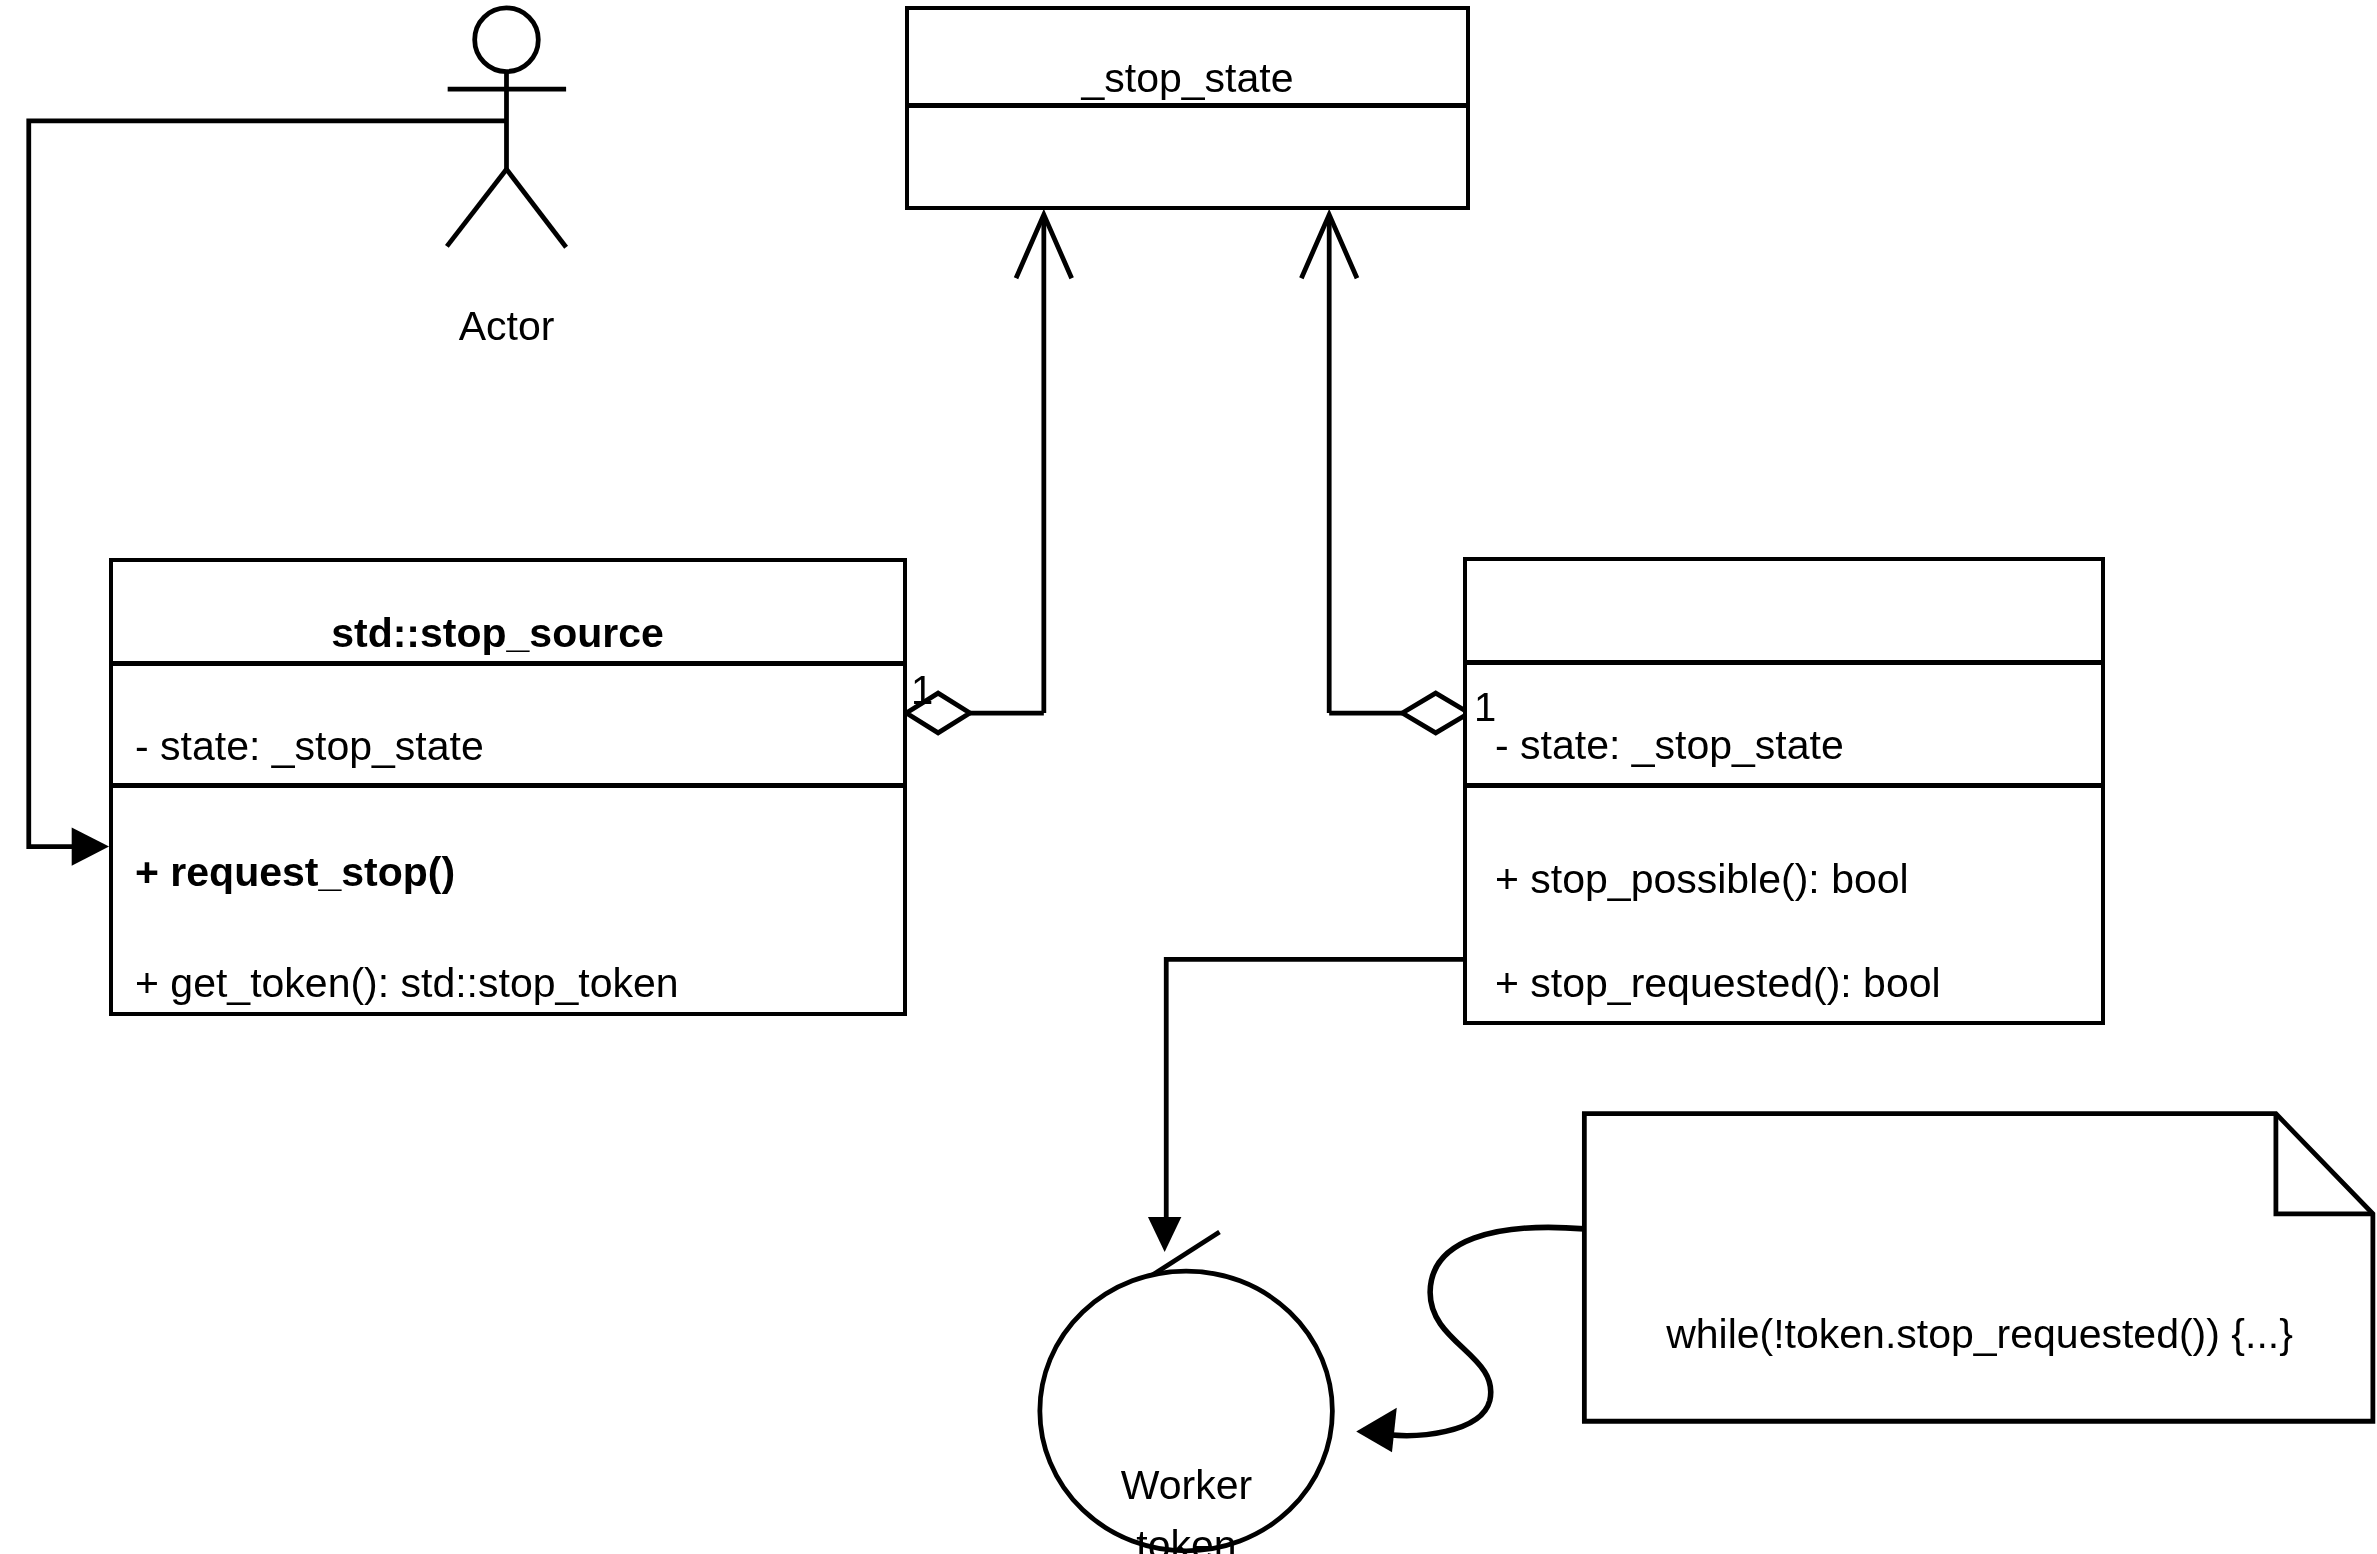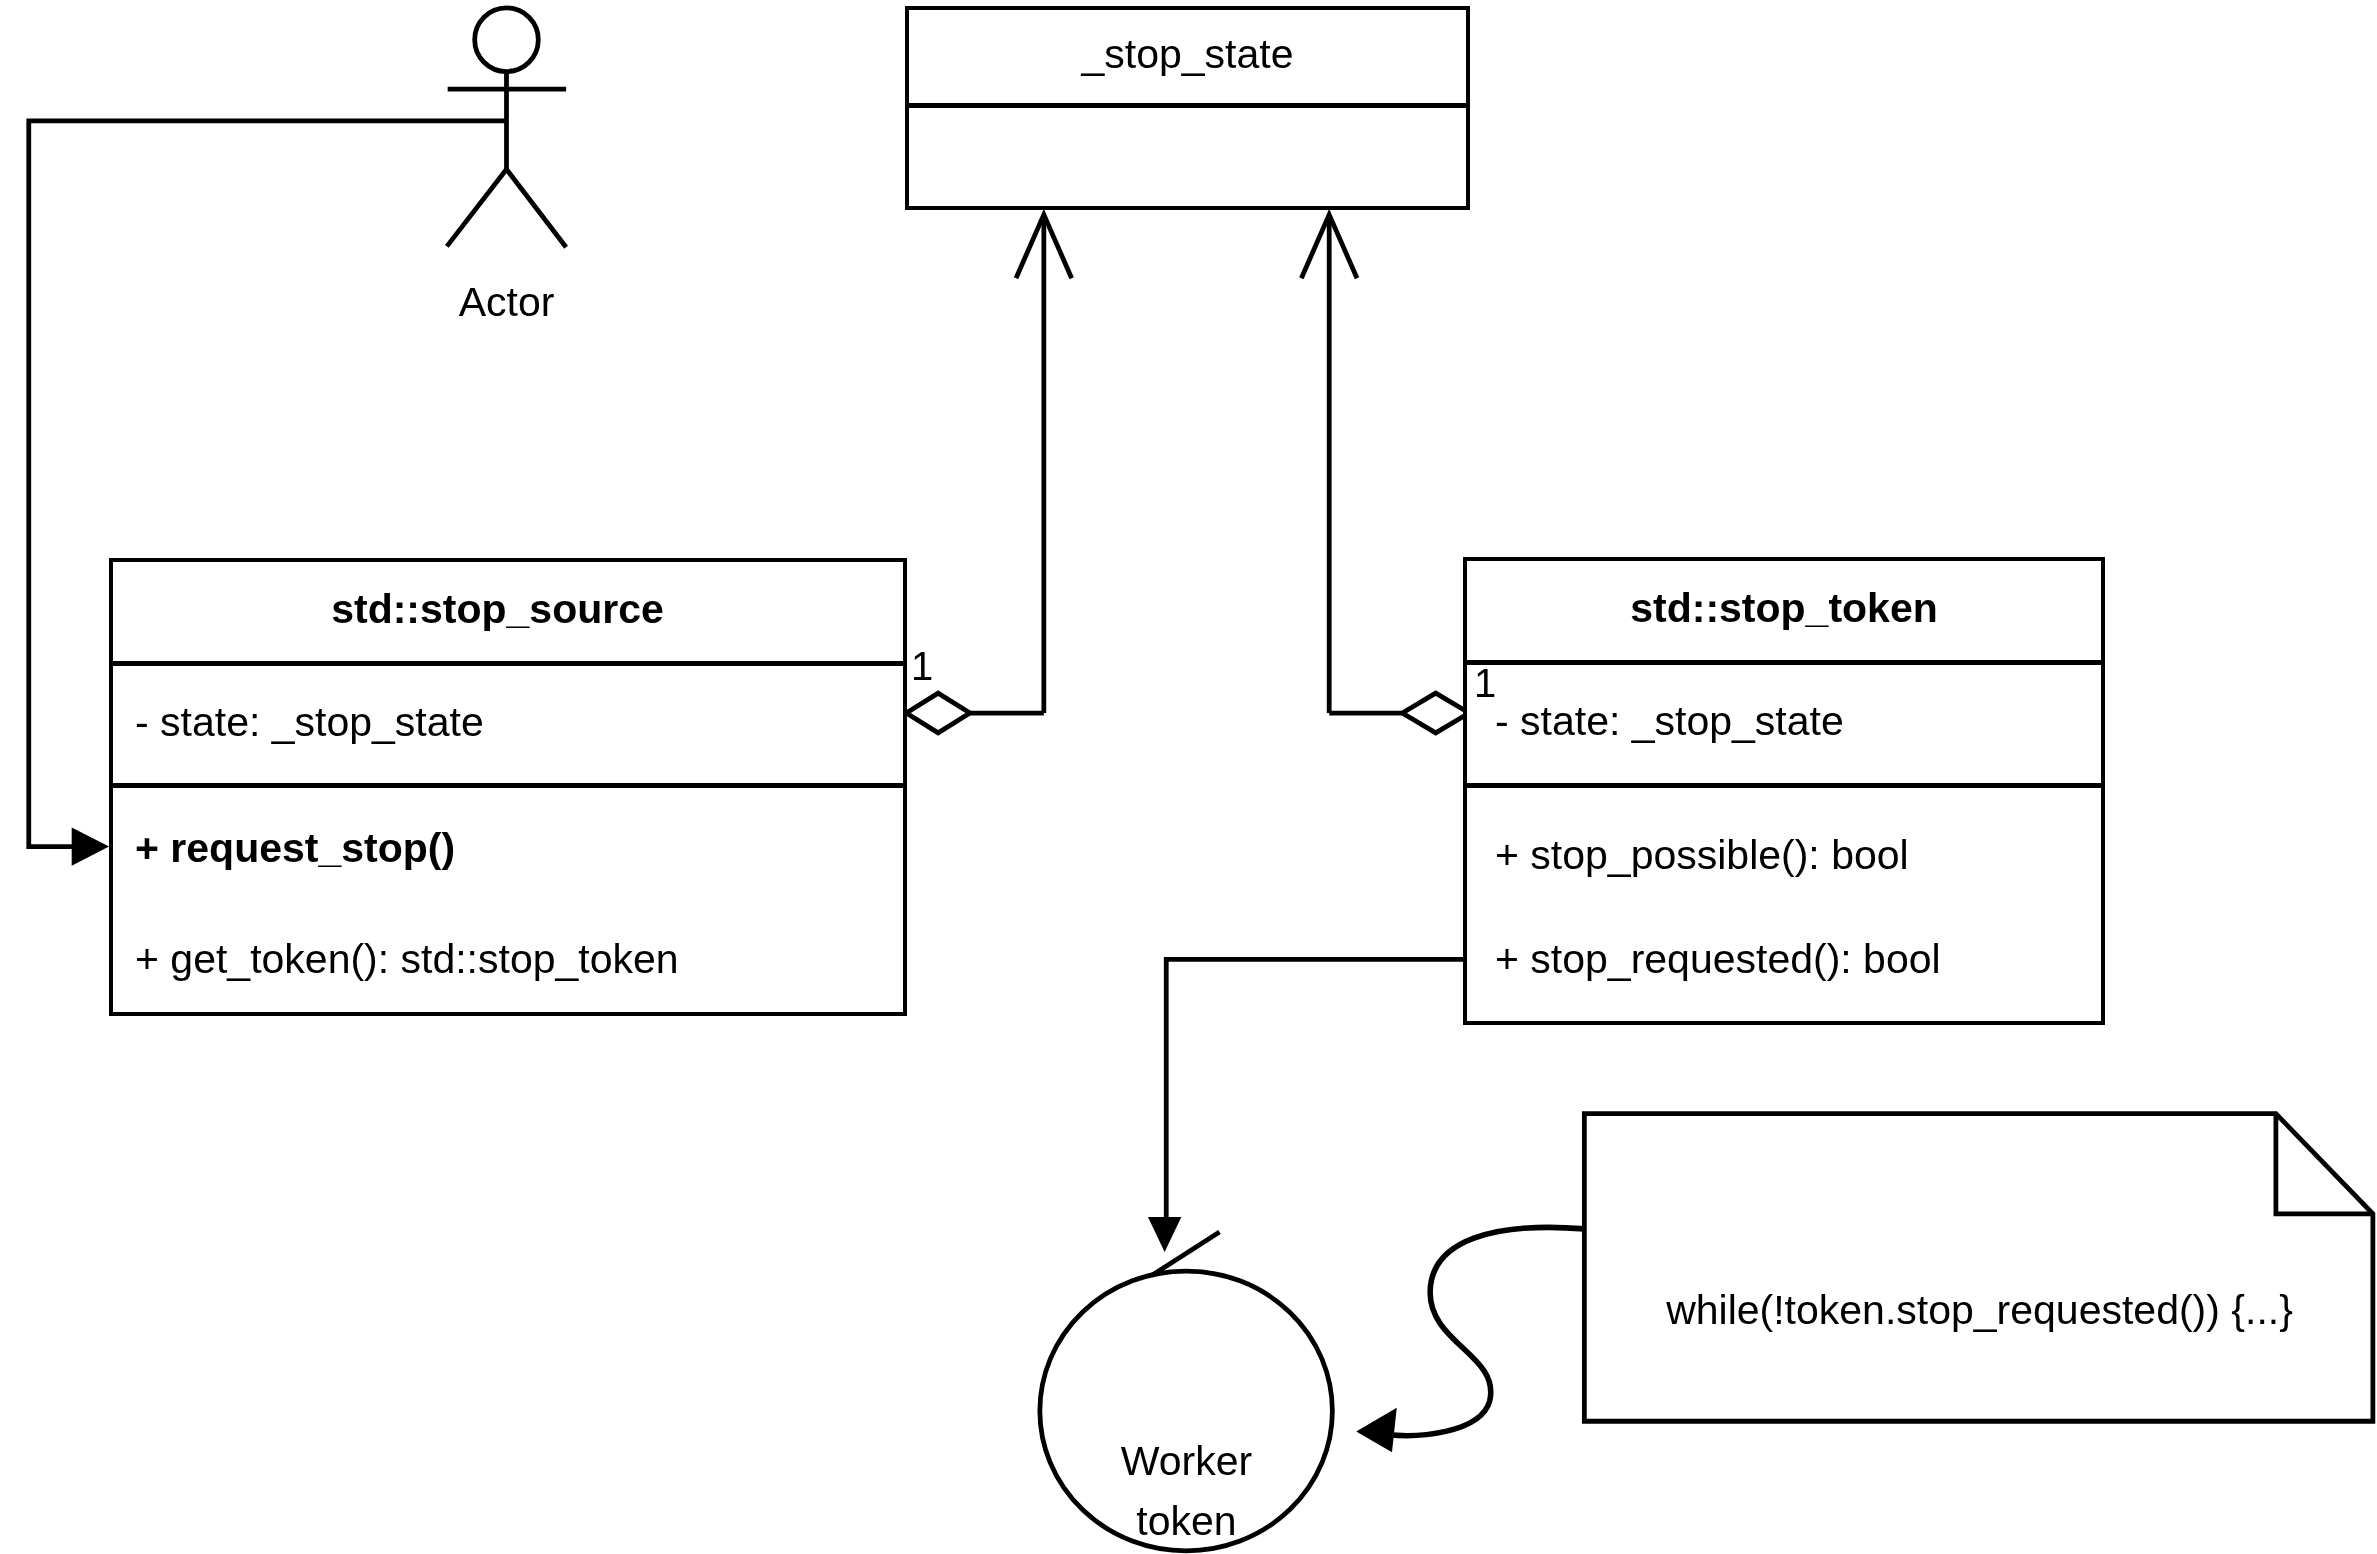--- a/index.html
+++ b/index.html
@@ -35,20 +35,21 @@
     position: absolute;
     background: #000000;
     height: 4.8px;
   }
   .t {
     position: absolute;
     font-size: 41px;
     line-height: 45px;
     white-space: nowrap;
     color: #000000;
+    margin-top: 24px;
   }
   .title {
     font-weight: 700;
     text-align: center;
     display: flex;
     align-items: center;
     justify-content: center;
   }
   .title-plain {
     font-weight: 400;
@@ -144,21 +145,20 @@
   <div class="divider" style="left:109px; top:783px; width:798px;"></div>
   <div class="t title" style="left:109px; top:558px; width:777px; height:103px;">std::stop_source</div>
   <div class="t member" style="left:135px; top:661px; height:122px;">- state: _stop_state</div>
   <div class="t member" style="left:135px; top:826px;font-weight:bold;">+ request_stop()</div>
   <div class="t member" style="left:135px; top:937px;">+ get_token(): std::stop_token</div>
   <div class="t mult" style="left:911px; top:646px;">1</div>
 
   <div class="uml-box" style="left:1463px; top:557px; width:642px; height:468px;"></div>
   <div class="divider" style="left:1463px; top:660px; width:642px;"></div>
   <div class="divider" style="left:1463px; top:783px; width:642px;"></div>
-  <div class="t title" style="left:1463px; top:557px; width:642px; height:103px;">std::stop_token</div>
   <div class="t member" style="left:1495px; top:660px; height:123px;">- state: _stop_state</div>
   <div class="t member" style="left:1495px; top:833px;">+ stop_possible(): bool</div>
   <div class="t member" style="left:1495px; top:937px;">+ stop_requested(): bool</div>
   <div class="t mult" style="left:1474px; top:663px;">1</div>
 
   <div class="t" style="left:427px; top:280px; width:159px; text-align:center;">Actor</div>
 
   <div class="t worker-label" style="left:1040px; top:1271px; width:293px; height:280px;justify-content:flex-end;">
     <span>Worker</span>
     <span>token</span>

